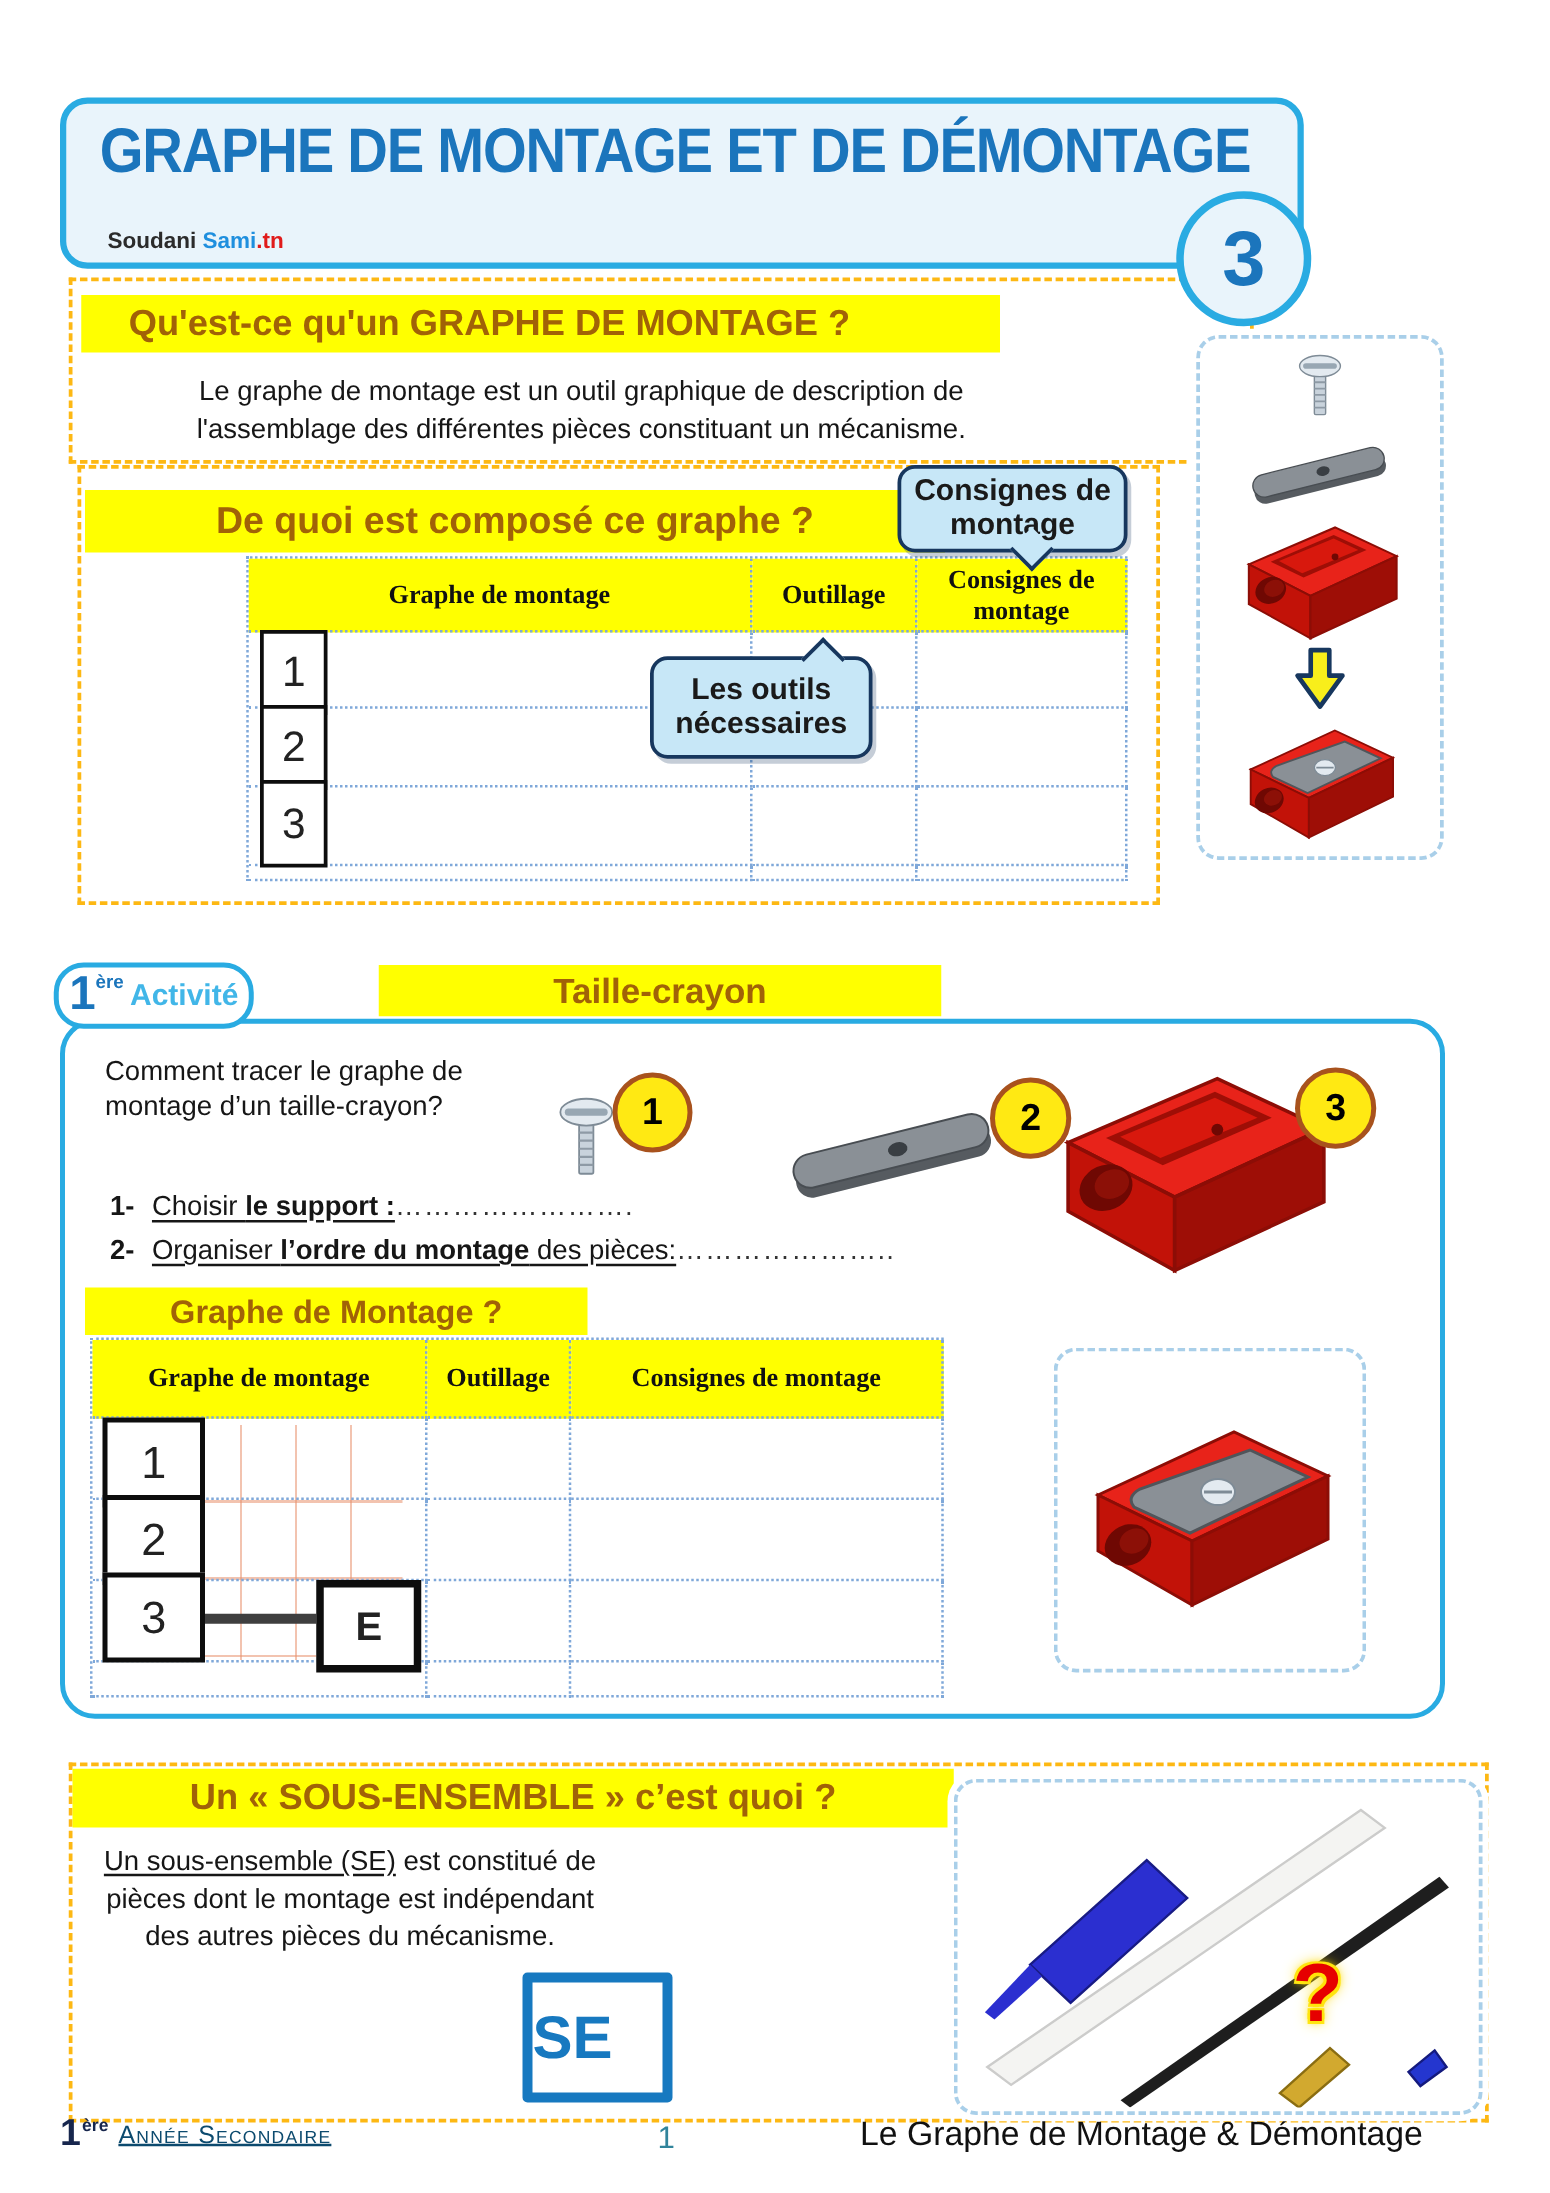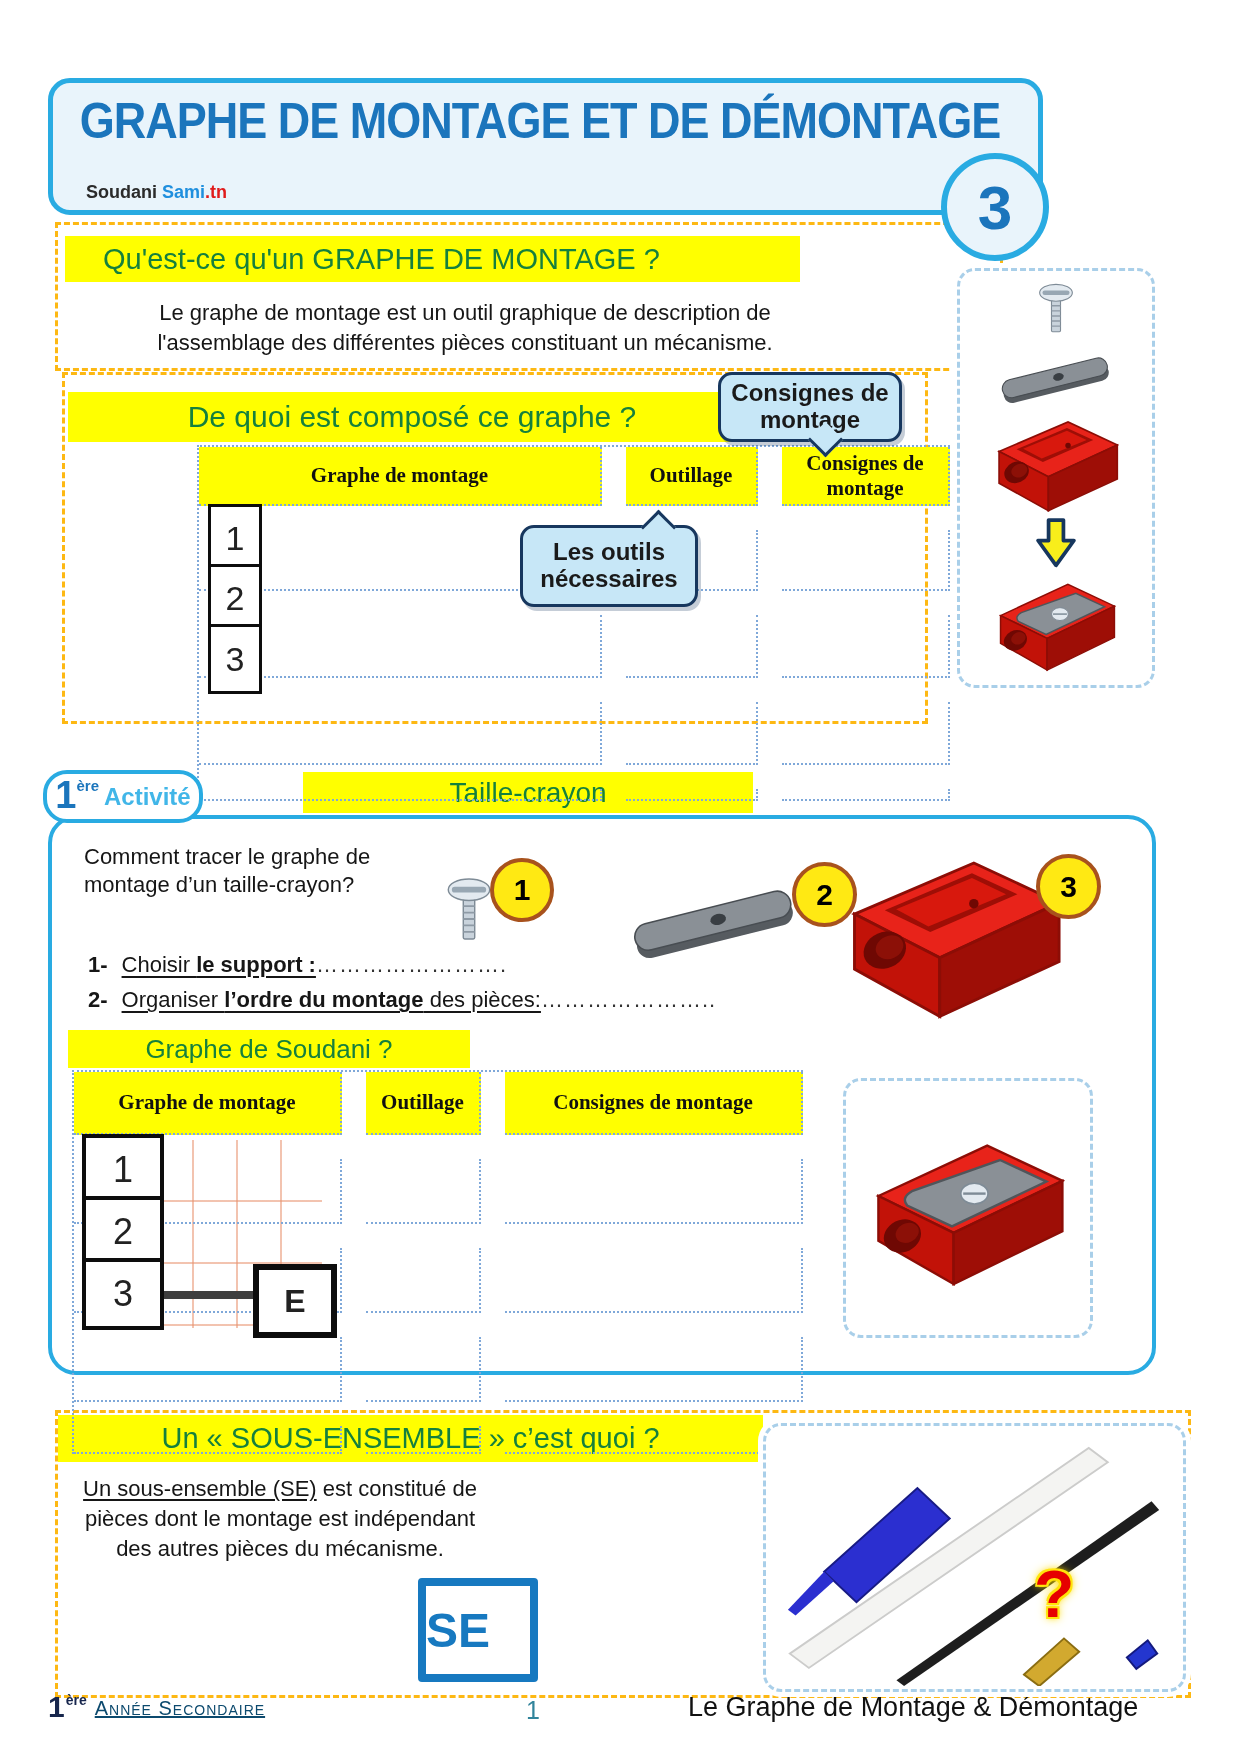--- a/index.html
+++ b/index.html
@@ -13,26 +13,26 @@
   .header-title{left:60px;top:95px;width:960px;text-align:center;font-size:45px;font-weight:800;
                 color:#1b75bc;letter-spacing:-1px;transform:scaleY(1.12);}
   .brand{left:86px;top:182px;font-size:18px;font-weight:bold;}
   .brand .b1{color:#2b2b2b;} .brand .b2{color:#1f8fde;} .brand .b3{color:#e01b1b;}
   .lesson-circle{left:941px;top:153px;width:96px;height:96px;border-radius:50%;background:#e9f4fb;
                  border:6px solid #29abe2;display:flex;align-items:center;justify-content:center;
                  font-size:62px;font-weight:800;color:#1b75bc;z-index:9;}
 
   
   .oframe{border:3px dashed #fdb813;}
-  .yhead{background:#ffff00;font-weight:normal;color:#15803d;display:flex;align-items:center;}
+  .yhead{background:#ffff00;font-weight:bold;color:#a16207;display:flex;align-items:center;}
 
   .def-body{left:120px;top:298px;width:690px;text-align:center;font-size:22px;line-height:30px;color:#161616;}
 
   
-  .gtable{display:grid;border-top:2px dotted #7fa8d9;border-left:2px dotted #7fa8d9;z-index:1;gap:24px;}
+  .gtable{display:grid;border-top:2px dotted #7fa8d9;border-left:2px dotted #7fa8d9;z-index:1;}
   .gc{border-right:2px dotted #7fa8d9;border-bottom:2px dotted #7fa8d9;}
   .gh{background:#ffff00;font-family:"Liberation Serif",serif;font-weight:bold;font-size:21px;
       display:flex;align-items:center;justify-content:center;text-align:center;line-height:1.15;color:#111;}
   .nbox{background:#fff;border:3px solid #0d0d0d;display:flex;align-items:center;justify-content:center;
         font-size:34px;color:#222;z-index:3;}
   .nbox2{border-width:4px;font-size:36px;}
   .ebox{background:#fff;border:6px solid #0d0d0d;display:flex;align-items:center;justify-content:center;
         font-size:32px;font-weight:bold;color:#222;z-index:3;}
   .edge{background:#3f3f3f;z-index:2;}
   .gridpaper{z-index:0;background-image:
@@ -246,21 +246,21 @@
       <span class="dots"> …………………….</span>
     </div>
     <div class="step">
       <span class="snum">2-</span>
       <span class="ulined"><span>Organiser </span><b>l’ordre du montage</b><span> des pièces:</span></span>
       <span class="dots"> …………………..</span>
     </div>
   </div>
 
   <div class="abs yhead" style="left:68px;top:1030px;width:402px;height:38px;font-size:26px;justify-content:center;">
-    <span>Graphe de Soudani ?</span>
+    <span>Graphe de Montage ?</span>
   </div>
 
   <div class="abs gtable" style="left:72px;top:1070px;grid-template-columns:268px 115px 298px;grid-template-rows:63px 65px 65px 65px 28px;">
     <div class="gc gh">Graphe de montage</div>
     <div class="gc gh">Outillage</div>
     <div class="gc gh">Consignes de montage</div>
     <div class="gc"></div>
       <div class="gc"></div>
       <div class="gc"></div>
     <div class="gc"></div>

